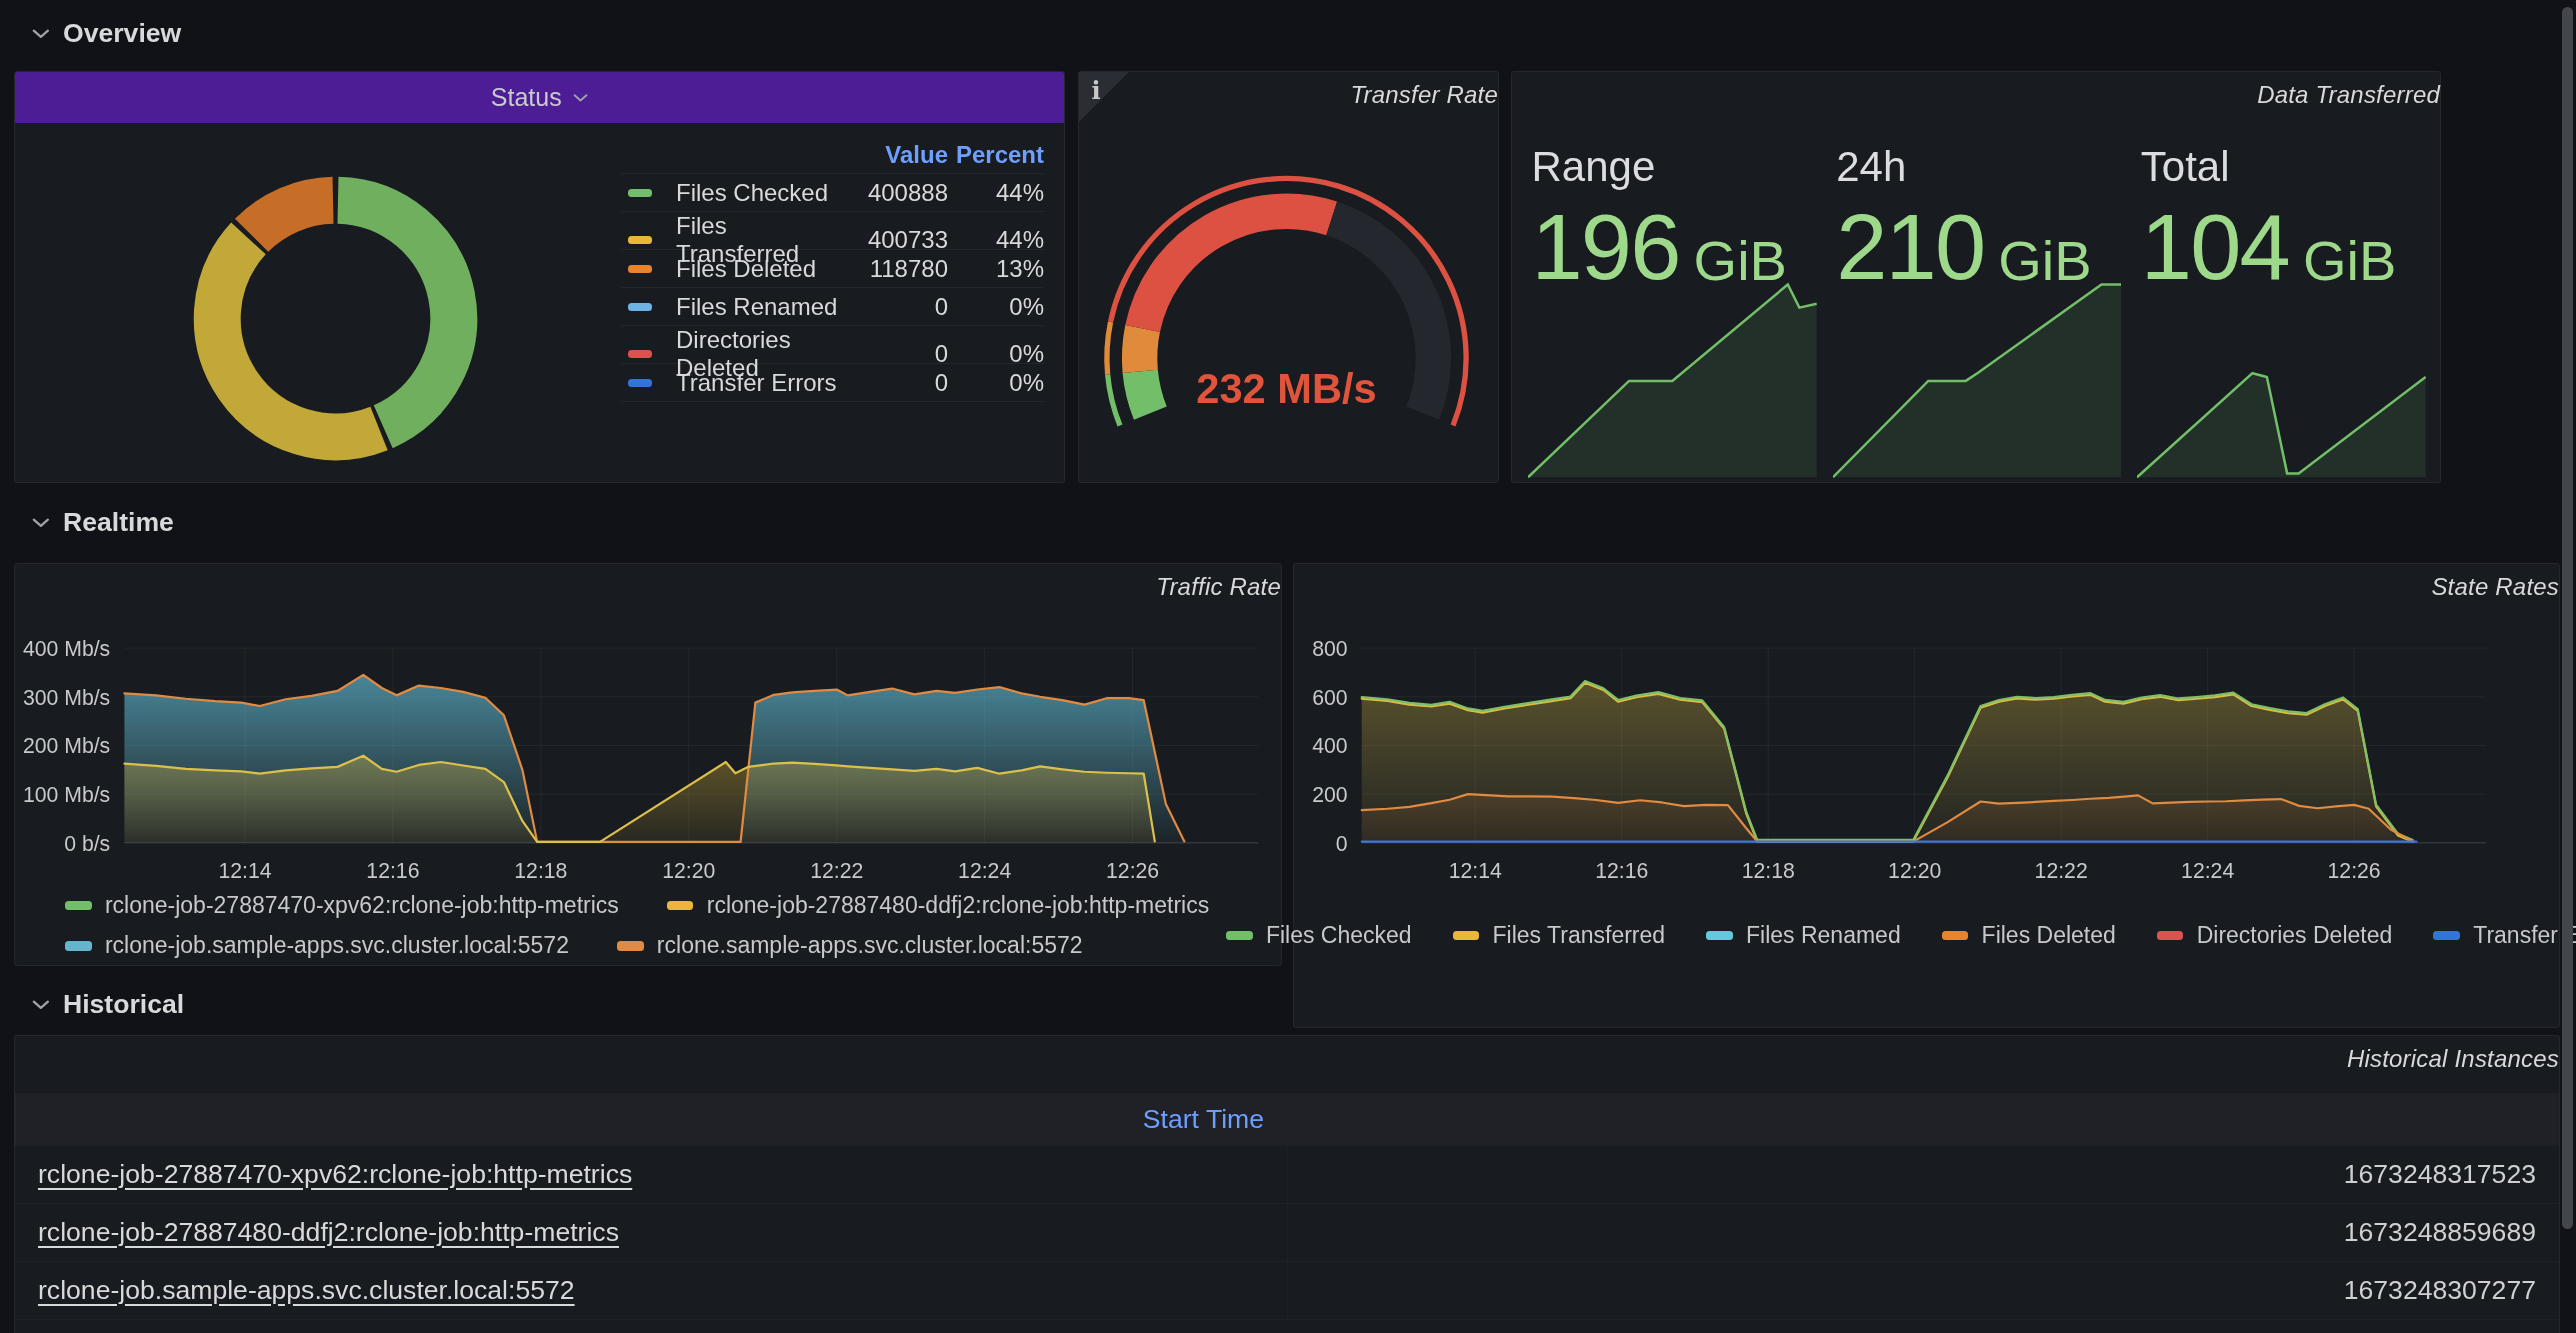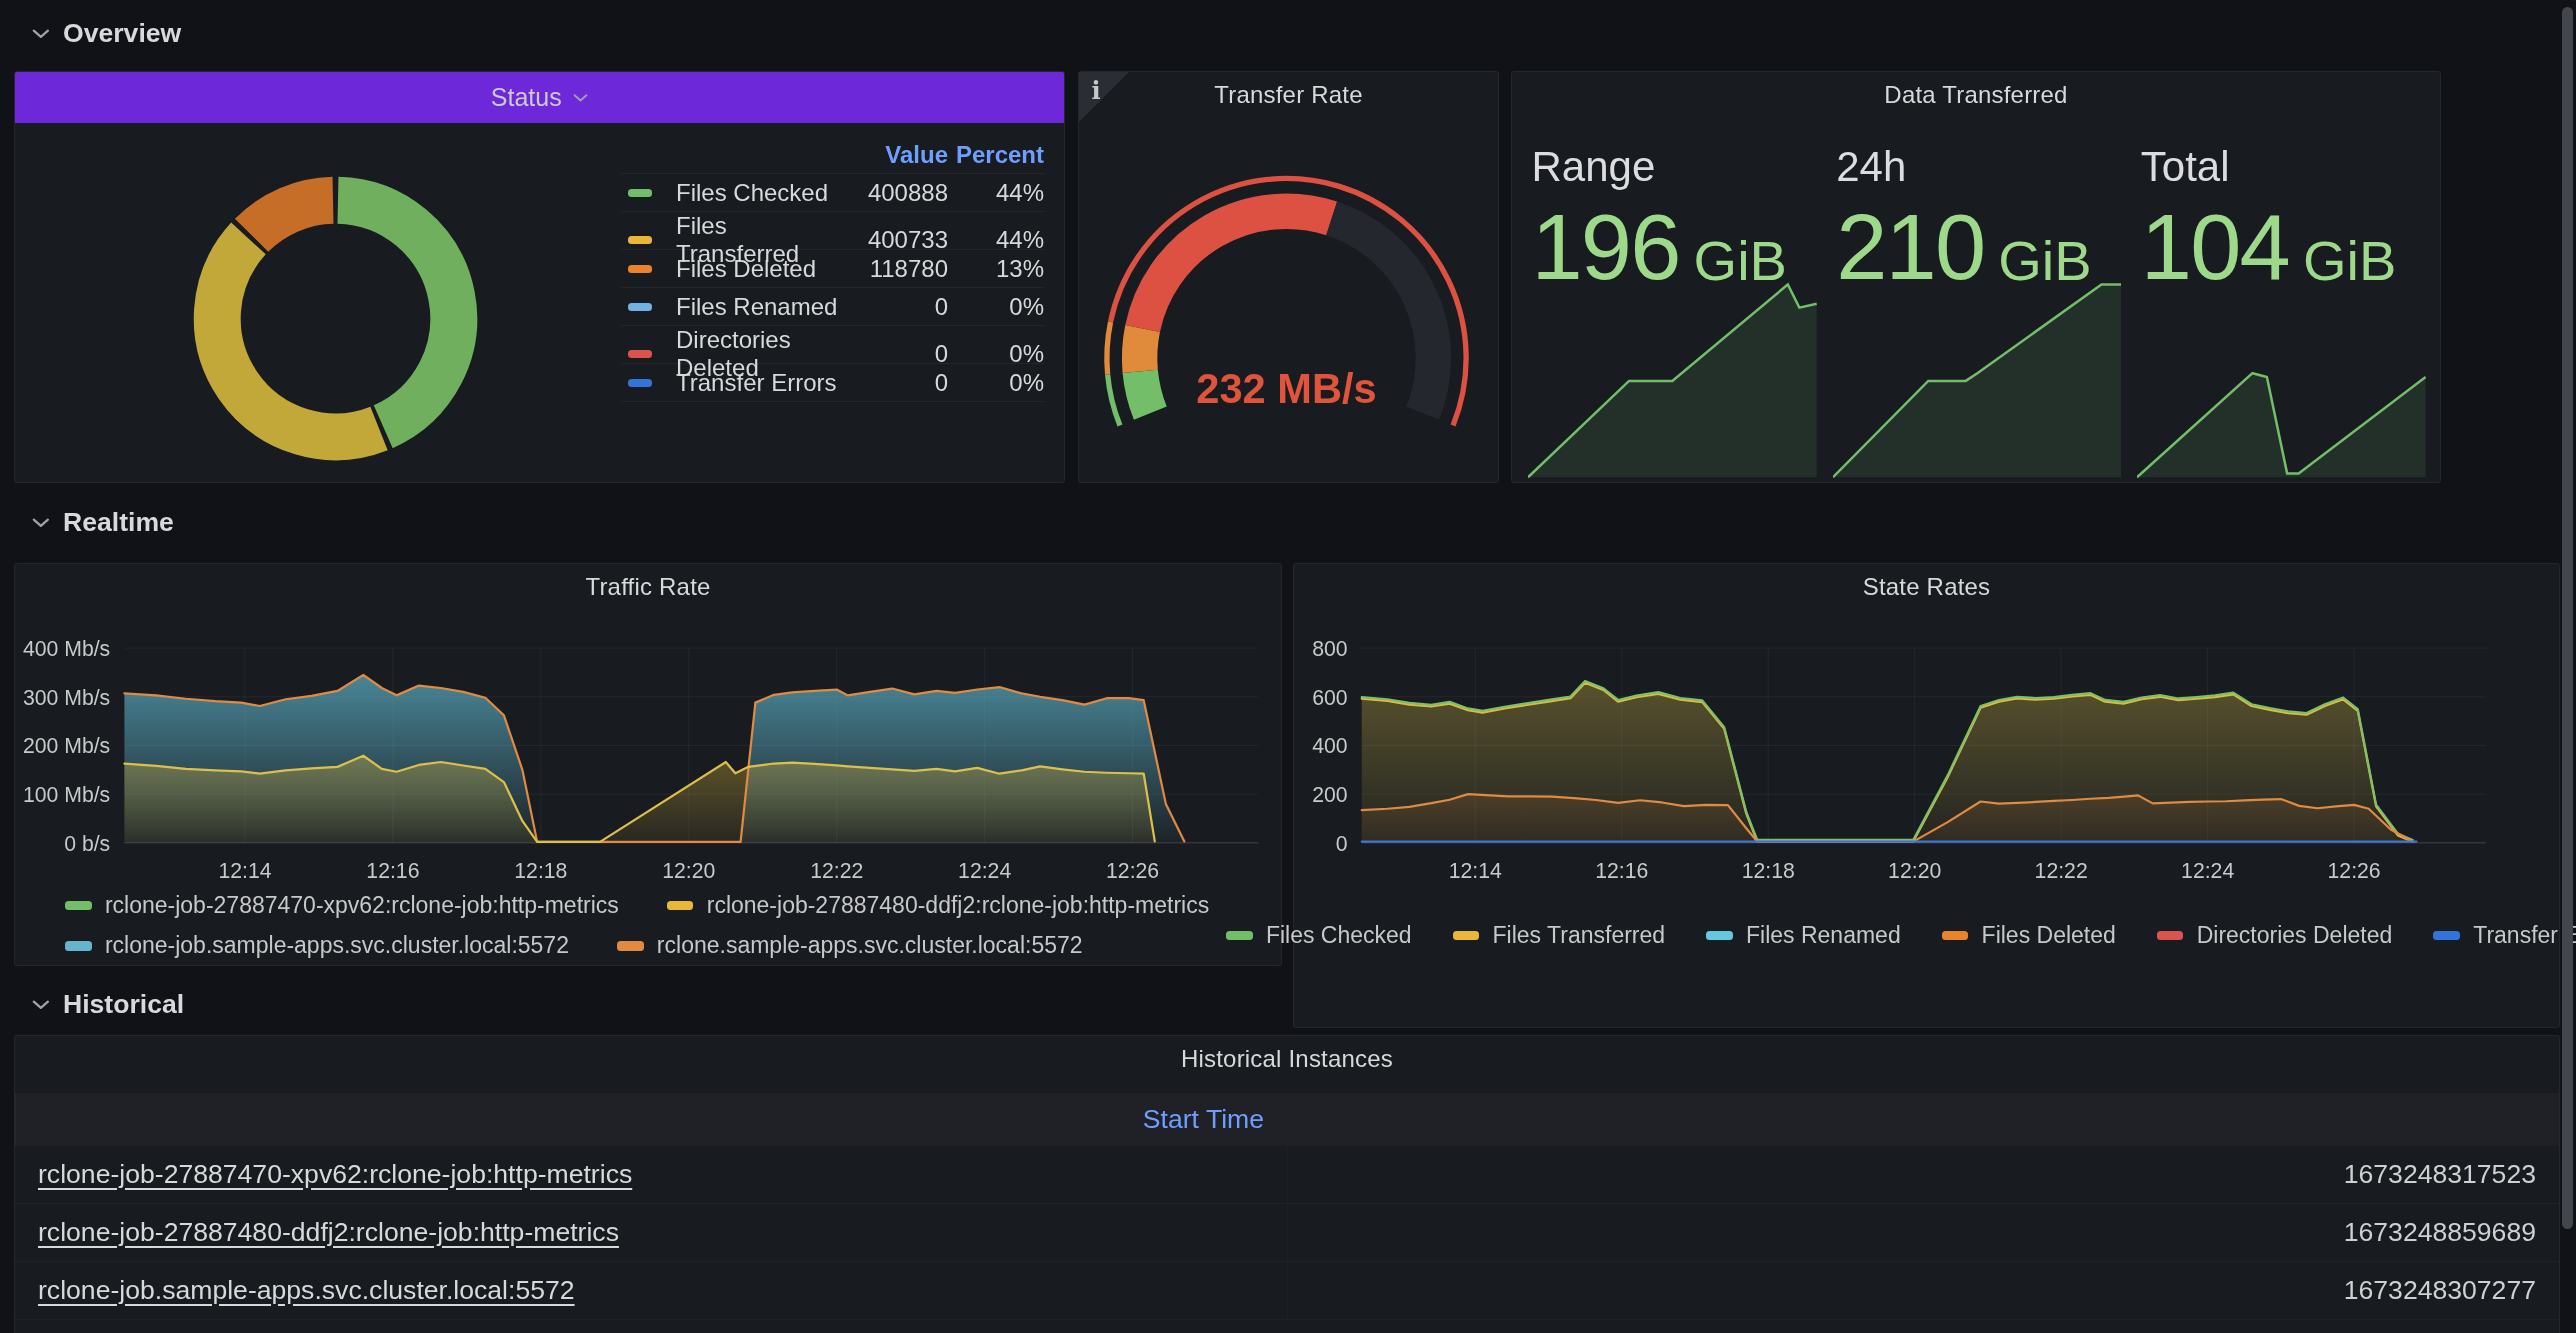--- a/index.html
+++ b/index.html
@@ -23,26 +23,26 @@
     position:absolute; background:#181b1f; border:0.9px solid #25272e; border-radius:2.7px;
   }
   #status-panel{ left:14px; top:71px; width:1051px; height:412px; }
   #transfer-panel{ left:1078px; top:71px; width:421px; height:412px; }
   #data-panel{ left:1511px; top:71px; width:930px; height:412px; }
   #traffic-panel{ left:14px; top:563px; width:1268px; height:403px; }
   #state-panel{ left:1293px; top:563px; width:1267px; height:465px; }
   #historical-panel{ left:14px; top:1035px; width:2546px; height:306px; border-bottom:none; }
 
   .panel-title{
-    position:absolute; top:8.9px; left:0; right:0; text-align:center;
-    font-size:24px; font-weight:500; color:#d8d9da; letter-spacing:0.2px;
+    position:absolute; top:8.9px; left:0; right:0; text-align:right;
+    font-size:24px; font-weight:500; color:#d8d9da; letter-spacing:0.2px;font-style:italic;
   }
   
   .status-header{
-    position:absolute; top:0; left:0; right:0; height:51px; background:#6d28d9;
+    position:absolute; top:0; left:0; right:0; height:51px; background:#4c1d95;
     border-radius:1.8px 1.8px 0 0; display:flex; align-items:center; justify-content:center;
     gap:11.5px; font-size:25px; font-weight:500; color:#c9cacc; cursor:pointer;
   }
   .status-header .chev{ width:15px; height:8.9px; }
   #donut-svg{ position:absolute; left:177px; top:103px; }
   .status-legend{ position:absolute; left:606px; top:64px; width:423px; font-size:24px; }
   .sl-row{
     display:grid; grid-template-columns:55px 1fr 93px 96px; height:38px;
     align-items:center; border-bottom:0.9px solid #24262c;
   }

